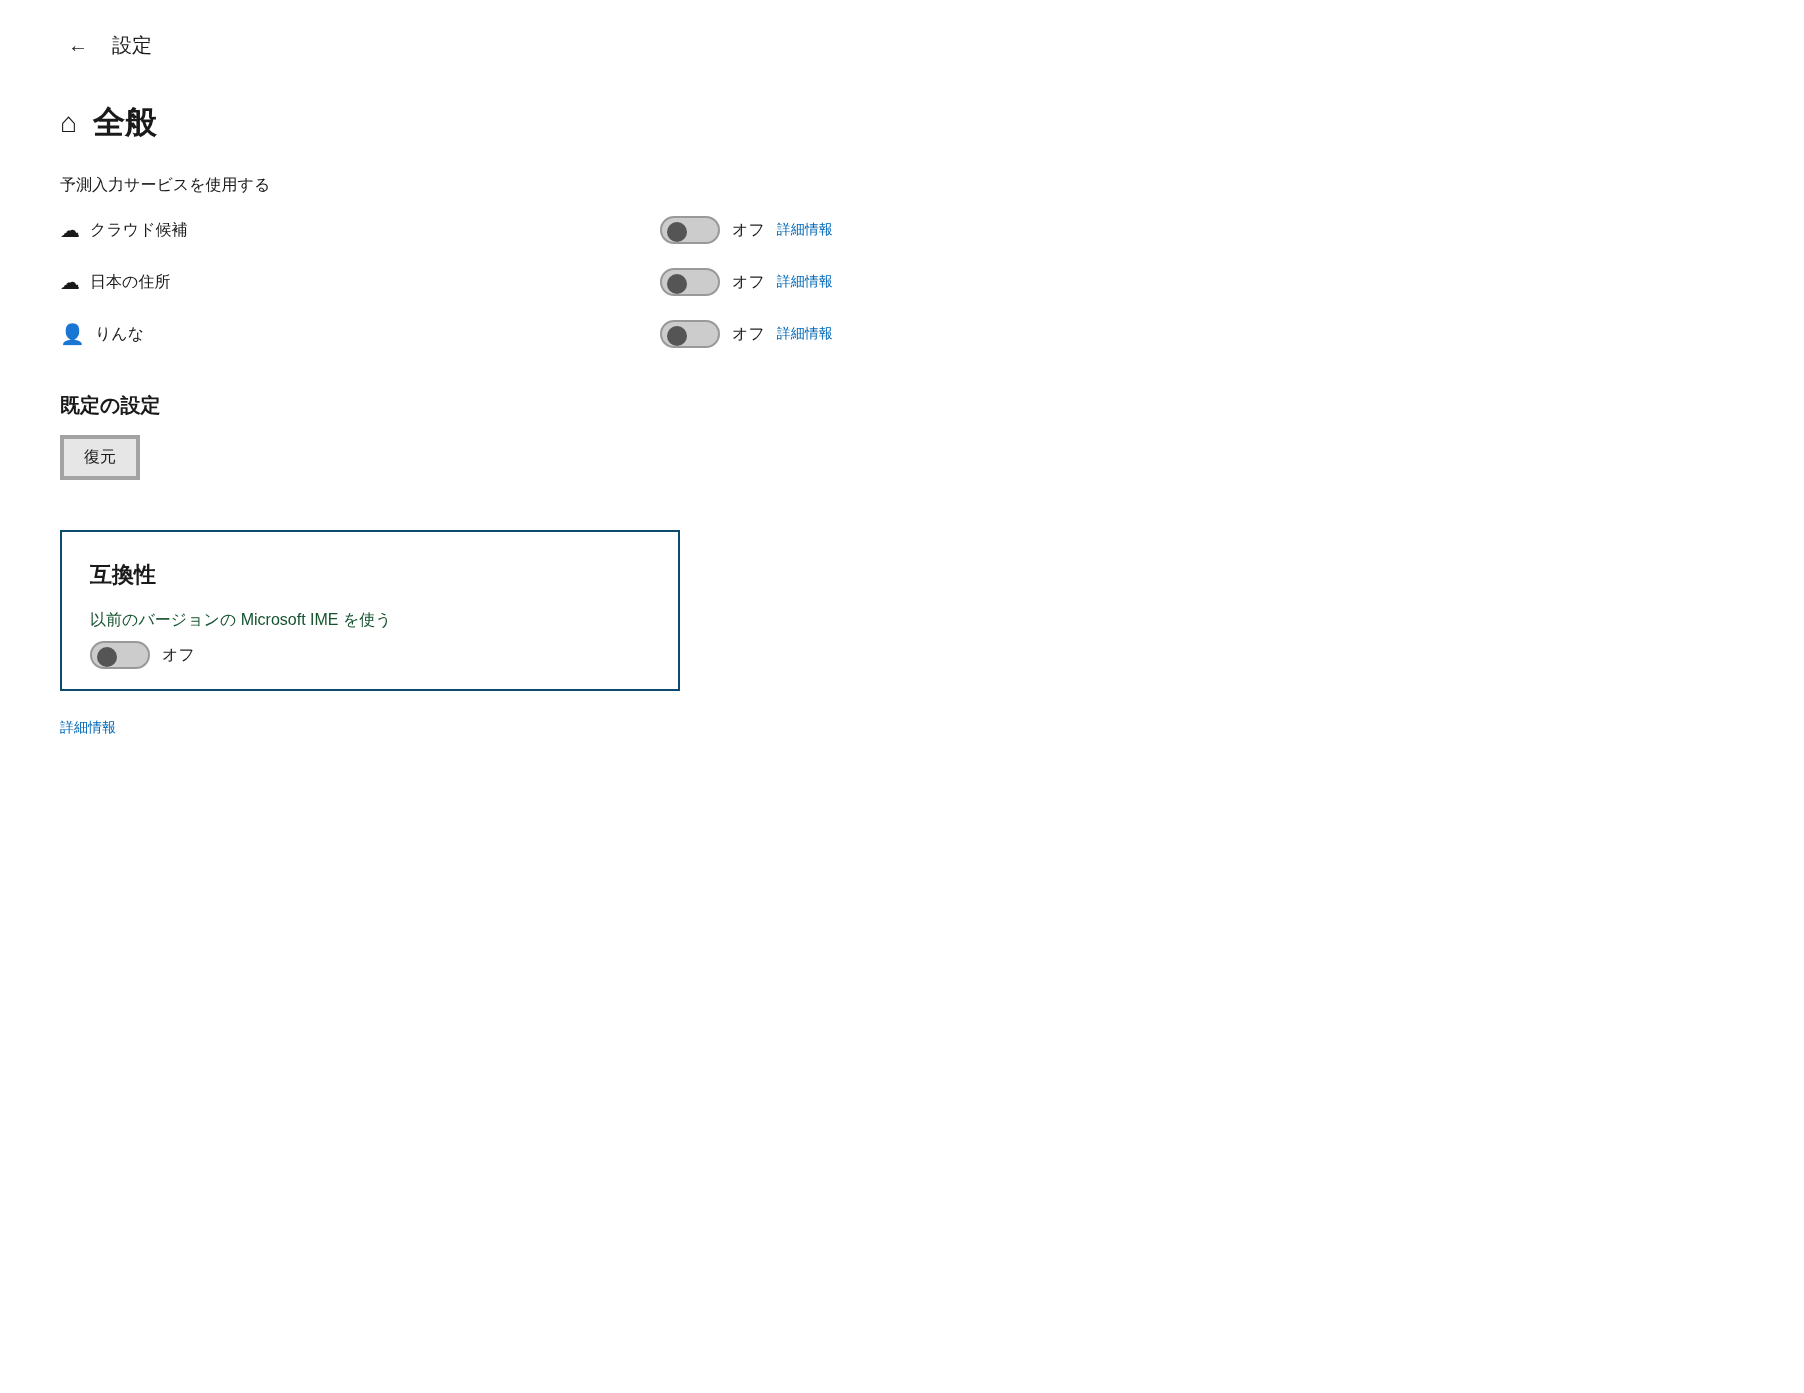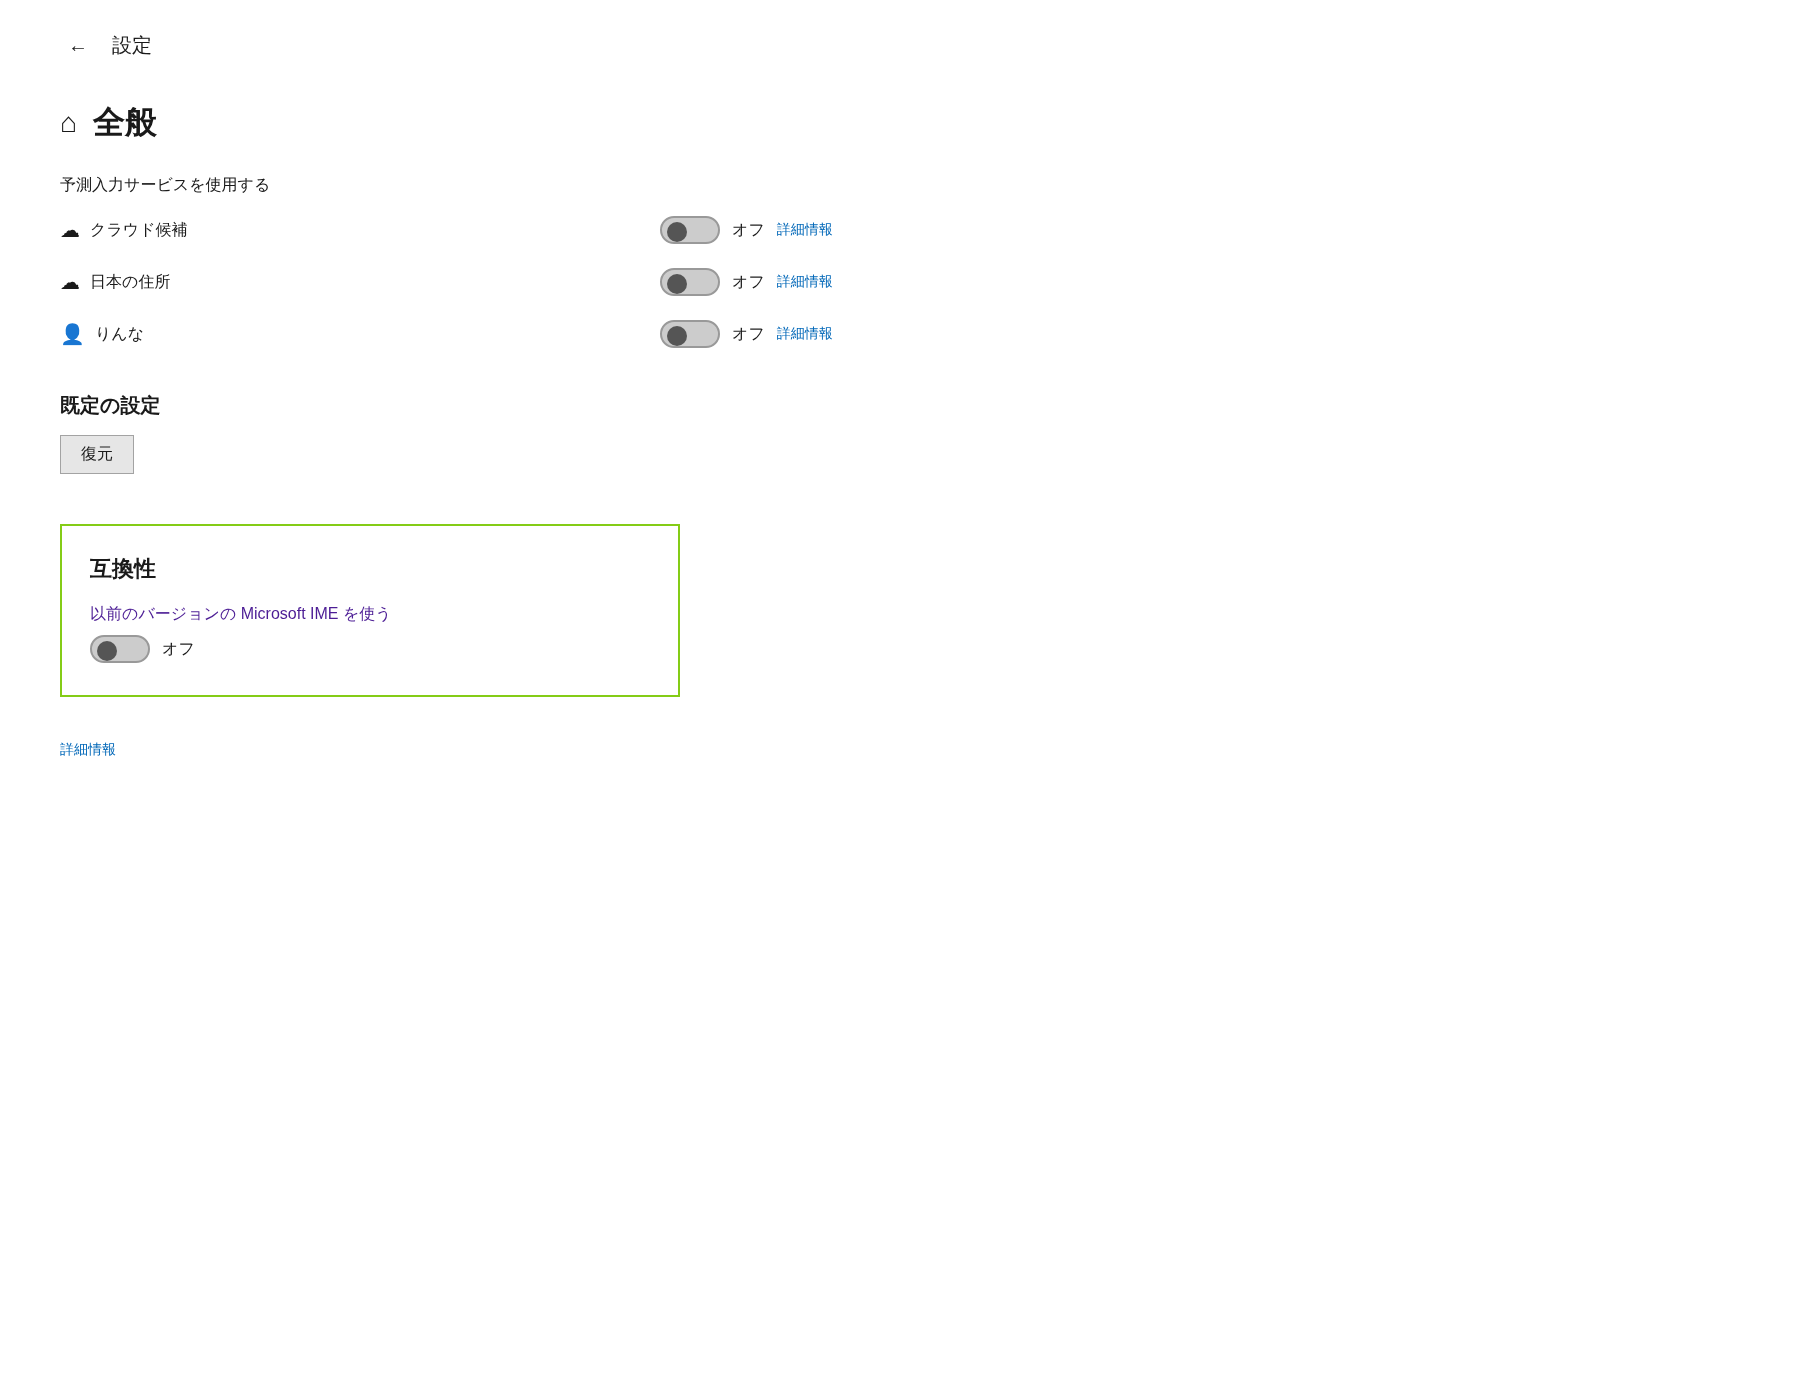--- a/index.html
+++ b/index.html
@@ -141,53 +141,53 @@
     }
 
     .default-settings-label {
       font-size: 16px;
       color: #1a1a1a;
       margin-bottom: 14px;
     }
 
     .restore-button {
       background: #e6e6e6;
-      border: 1px solid #a3a3a3;
+      border: 4px solid #a3a3a3;
       padding: 8px 20px;
       font-size: 16px;
       cursor: pointer;
       font-family: inherit;
       color: #1a1a1a;
     }
 
     
     .compat-box {
-      border: 2px solid #84cc16;
-      padding: 28px 28px 32px 28px;
-      margin-bottom: 36px;
+      border: 2px solid #0c4a6e;
+      padding: 28px 28px 20px 28px;
+      margin-bottom: 20px;
       max-width: 620px;
     }
 
     .compat-title {
       font-size: 22px;
       font-weight: 600;
       margin-bottom: 20px;
       color: #1a1a1a;
     }
 
     .compat-description {
       font-size: 15px;
       color: #1a1a1a;
       line-height: 1.7;
       margin-bottom: 24px;
     }
 
     .compat-toggle-label {
       font-size: 16px;
-      color: #4c1d95;
+      color: #14532d;
       margin-bottom: 10px;
     }
 
     .compat-toggle-row {
       display: flex;
       align-items: center;
       gap: 12px;
     }
 
     .bottom-link {

